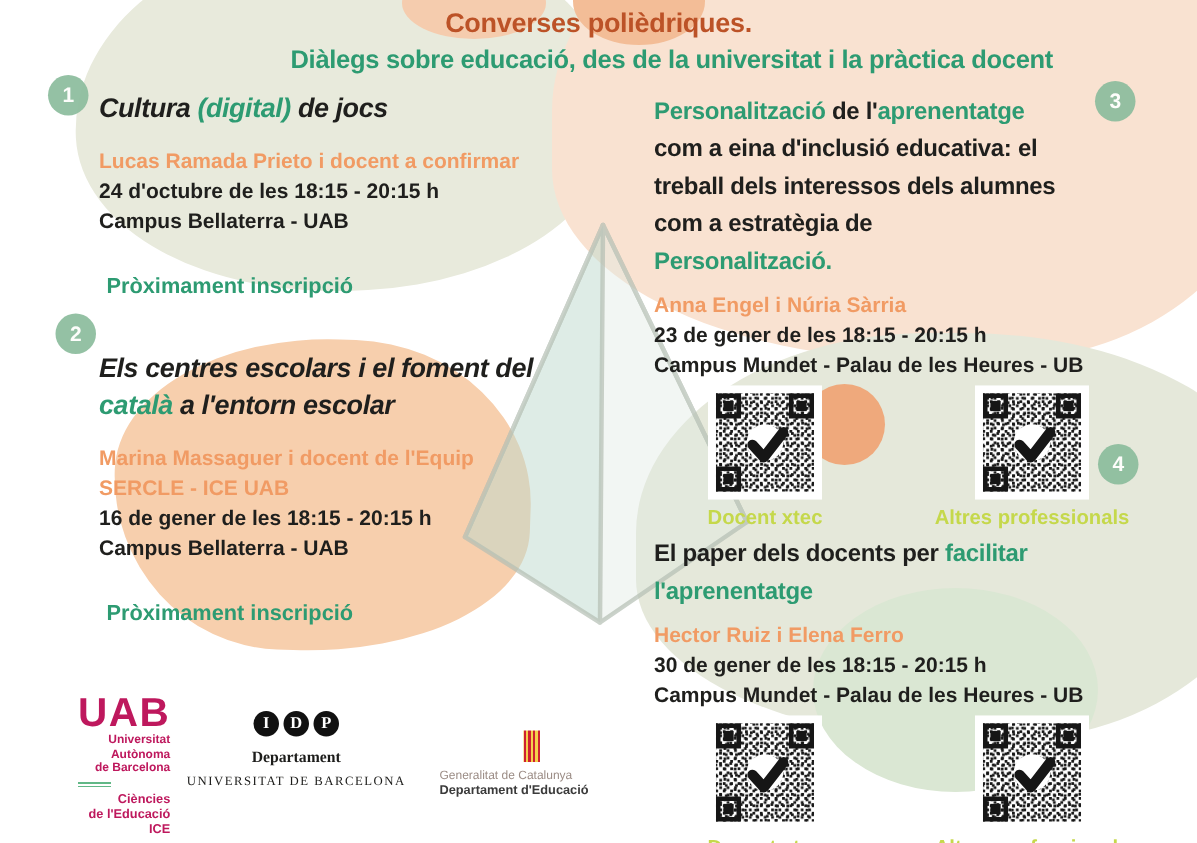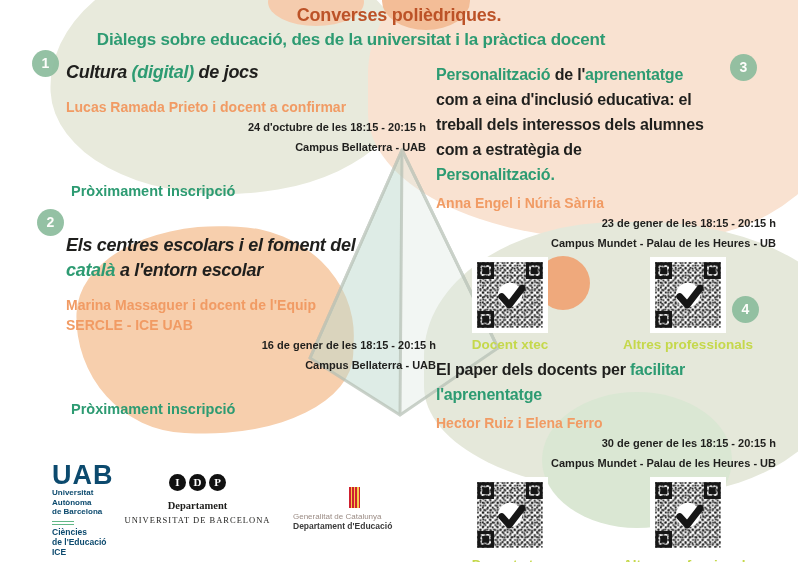--- a/index.html
+++ b/index.html
@@ -21,53 +21,53 @@
     border-radius:55% 45% 58% 42% / 46% 54% 42% 58%; transform:rotate(2deg);}
   .blob-sage-right{left:424px; top:222px; width:430px; height:272px; background:#e5e8da;
     border-radius:48% 52% 46% 54% / 52% 48% 58% 42%;}
   .blob-green-br{left:542px; top:392px; width:190px; height:136px; background:#dae7d3; border-radius:50%;}
   .blob-salmon-dot{left:536px; top:256px; width:54px; height:54px; background:#efa97c; border-radius:50%;}
   
   .pyramid{position:absolute; left:0; top:0; width:798px; height:562px; pointer-events:none;}
   
   .hdr-title{position:absolute; left:0; top:5px; width:798px; text-align:center;
     font-size:18px; font-weight:bold; color:#bc5227; letter-spacing:-.2px;}
-  .hdr-sub{position:absolute; left:0; top:30px; width:702px; text-align:center;
+  .hdr-sub{position:absolute; left:0; top:30px; width:702px; text-align:right;
     font-size:17px; font-weight:bold; color:#2d9b72; letter-spacing:-.2px;}
   
   .badge{position:absolute; width:27px; height:27px; border-radius:50%;
     background:rgba(139,188,156,.92); color:#fdfdfb; font-size:14px; font-weight:bold;
     text-align:center; line-height:27px;}
   .b1{left:32px;  top:50px;}
   .b2{left:37px;  top:209px;}
   .b3{left:730px; top:54px;}
   .b4{left:732px; top:296px;}
   
   .session{position:absolute;}
   .s1{left:66px; top:60px;  width:360px;}
   .s2{left:66px; top:233px; width:370px;}
   .s3{left:436px; top:62px; width:340px;}
   .s4{left:436px; top:357px; width:340px;}
   .s-title{font-size:18px; font-weight:bold; line-height:25px; letter-spacing:-.3px; color:#1f1f1d;font-style:italic;}
   .s-title-sm{font-size:16px; font-weight:bold; line-height:25px; letter-spacing:-.2px; color:#1f1f1d;}
   .grn{color:#2d9b72;}
   .speaker{margin-top:12px; font-size:14px; font-weight:bold; line-height:20px; color:#f19b64;}
   .speaker.tight{margin-top:6px;}
-  .meta{font-size:11px; font-weight:bold; line-height:20px; color:#1f1f1d;text-align:right;}
+  .meta{font-size:14px; font-weight:bold; line-height:20px; color:#1f1f1d;}
   .reg{margin-top:26px; font-size:14.5px; font-weight:bold; color:#2d9b72; padding-left:5px;}
   
   .qr-row{position:relative; height:102px; margin-top:4px;}
   .qr-item{position:absolute; top:0; width:76px; text-align:center;}
   .qr-item.qa{left:36px;}
   .qr-item.qb{left:214px;}
   .qr{width:76px; height:76px; display:block; background:#fff;}
   .qr-label{position:relative; left:50%; transform:translateX(-50%); display:inline-block;
     margin-top:4px; white-space:nowrap; font-size:13.5px; font-weight:bold; color:#c5d84b;}
   
-  .uab{position:absolute; left:52px; top:462px; color:#0c4a6e;}
+  .uab{position:absolute; left:52px; top:462px; color:#be185d;text-align:right;}
   .uab-acronym{font-size:27px; font-weight:bold; letter-spacing:1px; line-height:26px;}
   .uab-line{font-size:8px; font-weight:bold; line-height:9.5px;}
   .uab-microbar{width:22px; height:5px; margin:3px 0 2px 0;
     background:repeating-linear-gradient(0deg, rgba(45,160,94,.75) 0 1px, transparent 1px 2.6px);}
   .uab-unit{font-size:8.5px; font-weight:bold; line-height:10px;}
   .idp{position:absolute; left:120px; top:474px; width:155px; text-align:center;
     font-family:"Liberation Serif","DejaVu Serif",serif; color:#1d1d1b;}
   .idp-circles{display:flex; justify-content:center; gap:3px; margin-bottom:8px;}
   .idp-circle{width:17px; height:17px; border-radius:50%; background:#111; color:#fff;
     font-size:11px; font-weight:bold; line-height:17px; text-align:center;

